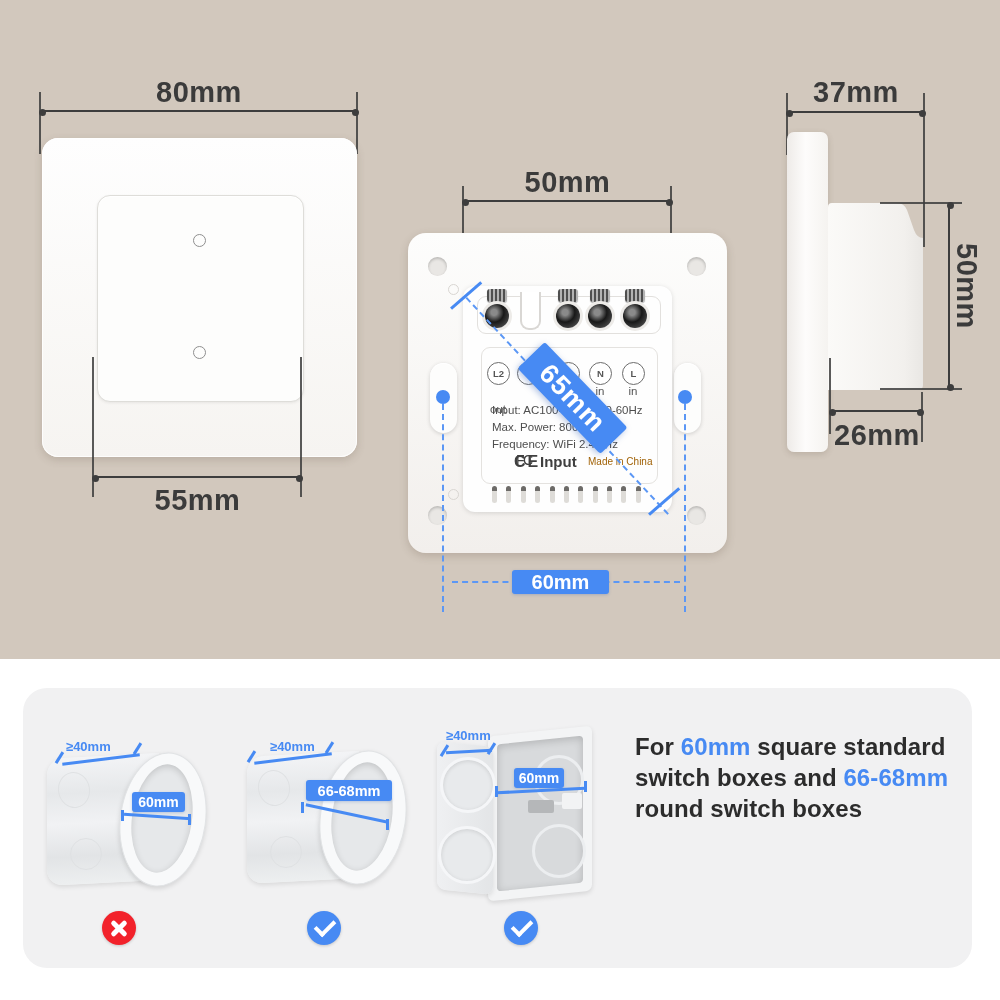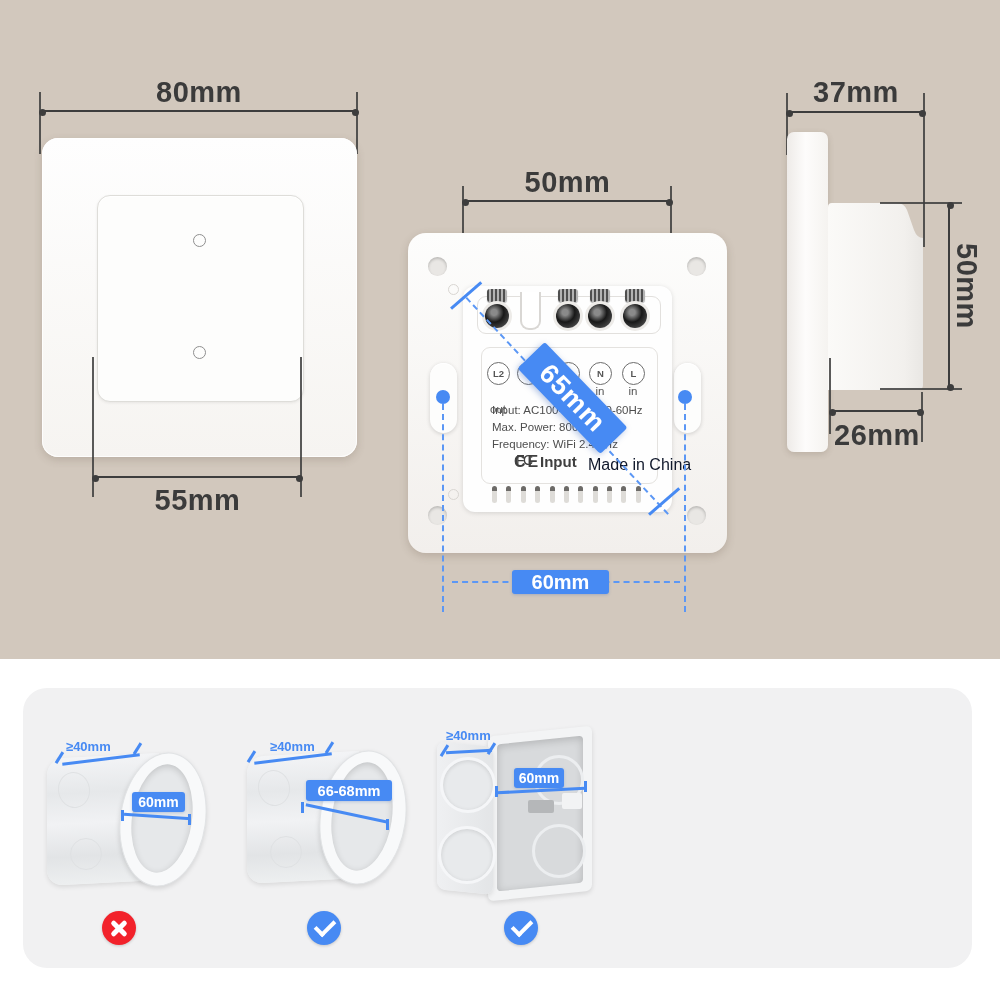--- a/index.html
+++ b/index.html
@@ -169,21 +169,21 @@
     <div class="tsub" style="left:583px;top:385px;">in</div>
     <div class="tsub" style="left:616px;top:385px;">in</div>
 
     <div class="spec" style="left:492px;top:402px;">Input: AC100-240V~ 50-60Hz</div>
     <div class="spec" style="left:492px;top:419px;">Max. Power: 800W</div>
     <div class="spec" style="left:492px;top:436px;">Frequency: WiFi 2.4GHz</div>
 
     <div class="cert" style="left:491px;top:452px;font-size:14px;font-weight:400;letter-spacing:-1.5px;margin-left:25px;">FC</div>
     <div class="cert" style="left:514px;top:453px;font-size:16px;font-weight:600;letter-spacing:2px;">CE</div>
     <div class="cert" style="left:540px;top:453px;font-size:15px;font-weight:700;">Input</div>
-    <div class="cert" style="left:588px;top:456px;font-size:16px;color:#0f172a;">Made in China</div>
+    <div class="cert" style="left:588px;top:456px;font-size:10px;color:#a16207;">Made in China</div>
 
     <div class="vent" style="left:492px;top:486px;"></div>
     <div class="vent" style="left:506px;top:486px;"></div>
     <div class="vent" style="left:521px;top:486px;"></div>
     <div class="vent" style="left:535px;top:486px;"></div>
     <div class="vent" style="left:550px;top:486px;"></div>
     <div class="vent" style="left:564px;top:486px;"></div>
     <div class="vent" style="left:578px;top:486px;"></div>
     <div class="vent" style="left:593px;top:486px;"></div>
     <div class="vent" style="left:607px;top:486px;"></div>
@@ -286,14 +286,15 @@
     <div class="slash" style="left:443px;top:744px;"></div>
     <div class="slash" style="left:490px;top:742px;"></div>
     <div class="badge" style="left:514px;top:768px;width:50px;height:20px;font-size:14px;">60mm</div>
     <div class="bline" style="left:497px;top:789px;width:88px;transform:rotate(-3deg);"></div>
     <div class="vtick" style="left:495px;top:786px;"></div>
     <div class="vtick" style="left:584px;top:781px;"></div>
     <div class="check" style="left:504px;top:911px;"></div>
   </div>
 
   
+  <div class="headline"><span>For </span><span class="hl">60mm</span><span> square standard switch boxes and </span><span class="hl">66-68mm</span><span> round switch boxes</span></div>
 
 </div>
 
 </body></html>

